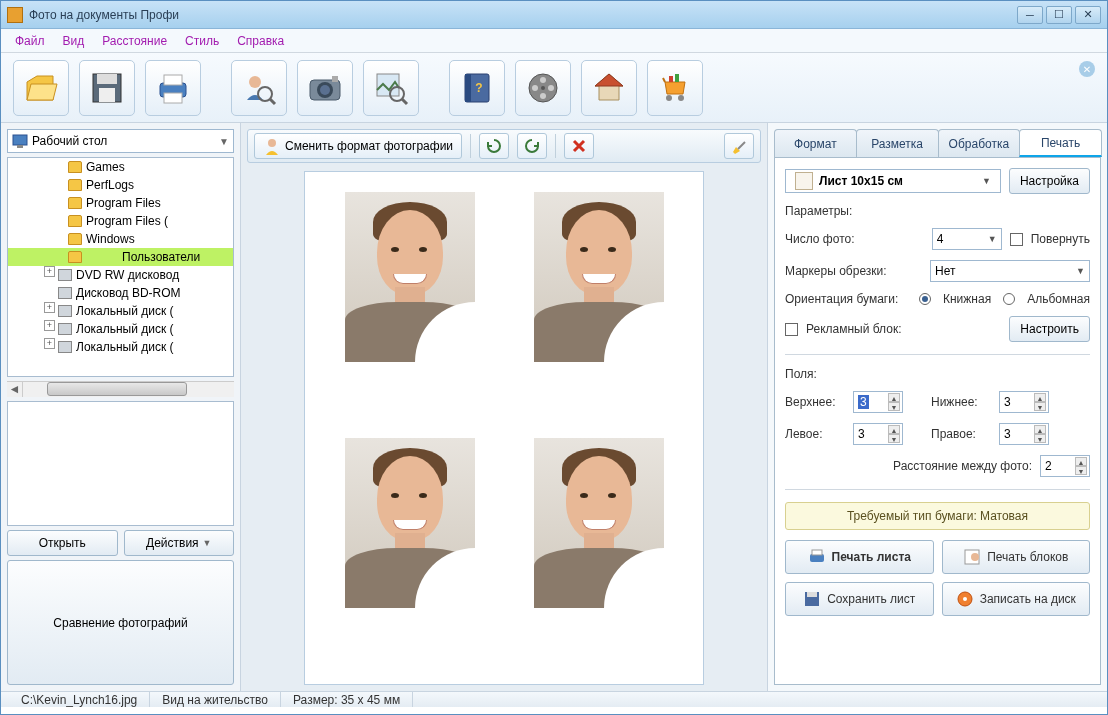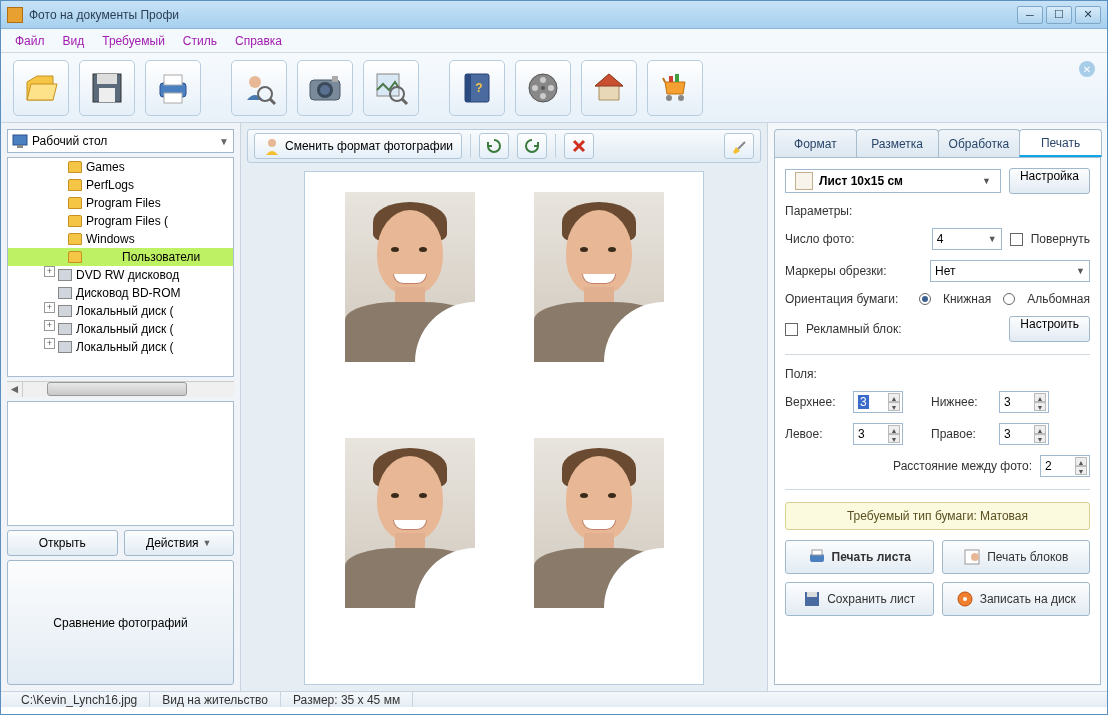--- a/index.html
+++ b/index.html
@@ -48,21 +48,21 @@
 .photo .mouth { position: absolute; top: 82px; left: 48px; width: 34px; height: 10px; background: #fff; border-radius: 0 0 17px 17px; border: 1px solid #c0806a; border-top: none; }
 .right-panel { width: 340px; background: #f4f8fb; border-left: 1px solid #c8d4e0; padding: 6px; display: flex; flex-direction: column; }
 .tabs { display: flex; height: 28px; }
 .tab { flex: 1; background: linear-gradient(#f0f5fa,#dce7f0); border: 1px solid #a8bccc; border-bottom: none; display: flex; align-items: center; justify-content: center; cursor: pointer; color: #2a466a; border-radius: 4px 4px 0 0; margin-right: -1px; }
 .tab.active { background: #fff; border-bottom: 2px solid #0ea5e9; z-index: 2; font-weight: normal; }
 .tab-body { flex: 1; background: #fff; border: 1px solid #a8bccc; padding: 10px; display: flex; flex-direction: column; gap: 10px; }
 .row { display: flex; align-items: center; gap: 8px; }
 .label { color: #333; }
 .sheet-combo { flex: 1; height: 24px; border: 1px solid #9fb8d0; display: flex; align-items: center; padding: 0 9px; font-weight: bold; cursor: pointer; background: #fff; }
 .sheet-combo .pic { width: 18px; height: 18px; background: #f8f4ec; border: 1px solid #c0b090; margin-right: 6px; }
-.small-btn { height: 26px; padding: 0 10px; background: linear-gradient(#fcfdfe,#e2ebf3); border: 1px solid #a0b8cc; border-radius: 3px; cursor: pointer; display: flex; align-items: flex-start; }
+.small-btn { height: 26px; padding: 0 10px; background: linear-gradient(#fcfdfe,#e2ebf3); border: 1px solid #a0b8cc; border-radius: 3px; cursor: pointer; display: flex; align-items: center; }
 .wide-btn { flex: 1; height: 34px; background: linear-gradient(#fcfdfe,#e2ebf3); border: 1px solid #a0b8cc; border-radius: 3px; cursor: pointer; display: flex; align-items: center; justify-content: center; gap: 6px; font-weight: bold; color: #333; }
 .select { height: 22px; border: 1px solid #9fb8d0; background: #fff; padding: 0 4px; display: flex; align-items: center; cursor: pointer; }
 .spinner { width: 50px; height: 22px; border: 1px solid #9fb8d0; background: #fff; display: flex; align-items: center; padding: 0 4px; position: relative; }
 .spinner .arrows { position: absolute; right: 2px; top: 1px; width: 12px; display: flex; flex-direction: column; }
 .spinner .arrows span { height: 9px; font-size: 7px; line-height: 9px; text-align: center; color: #555; cursor: pointer; border: 1px solid #bbb; background: #eee; }
 .radio-grp { display: flex; gap: 12px; align-items: center; }
 .radio { width: 12px; height: 12px; border: 1px solid #666; border-radius: 50%; display: inline-flex; align-items: center; justify-content: center; cursor: pointer; }
 .radio.checked::after { content: ''; width: 6px; height: 6px; background: #3a6090; border-radius: 50%; }
 .checkbox { width: 13px; height: 13px; border: 1px solid #666; background: #fff; cursor: pointer; }
 .hr { height: 1px; background: #d0d8e0; margin: 2px 0; }
@@ -81,21 +81,21 @@
   <div class="win-btns">
     <div class="win-btn">─</div>
     <div class="win-btn">☐</div>
     <div class="win-btn">✕</div>
   </div>
 </div>
 
 <div class="menubar">
   <div class="menu-item">Файл</div>
   <div class="menu-item">Вид</div>
-  <div class="menu-item">Требуемый</div>
+  <div class="menu-item">Расстояние</div>
   <div class="menu-item">Стиль</div>
   <div class="menu-item">Справка</div>
 </div>
 
 <div class="toolbar1">
   <div class="tb-btn">
       <svg width="36" height="36">
         <path d="M4 12 L14 6 L30 6 L30 30 L4 30 Z" fill="#f5c645" stroke="#c89020"></path>
         <path d="M8 14 L34 14 L30 30 L4 30 Z" fill="#fde28a" stroke="#c89020"></path>
       </svg>

